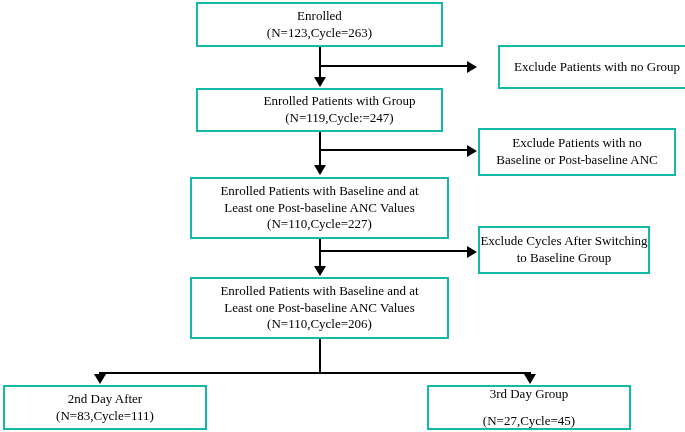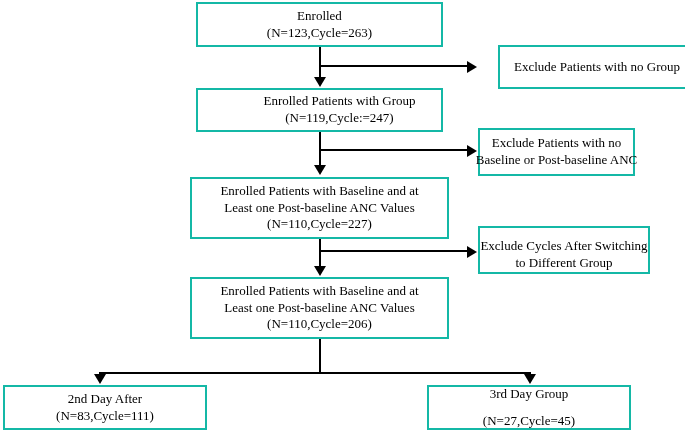--- a/index.html
+++ b/index.html
@@ -33,22 +33,22 @@
   .node .ln { display: block; white-space: nowrap; }
 
   
   #box-enrolled        { left: 196px; top: 2px;   width: 247px; height: 45px; }
   #box-with-group      { left: 196px; top: 88px;  width: 247px; height: 44px; padding-left: 40px; }
   #box-baseline-227    { left: 190px; top: 177px; width: 259px; height: 62px; }
   #box-baseline-206    { left: 190px; top: 277px; width: 259px; height: 62px; }
 
   
   #box-excl-group      { left: 478px; top: 45px;  width: 198px; height: 44px; margin-left: 20px; }
-  #box-excl-anc        { left: 478px; top: 128px; width: 157px; height: 48px; }
-  #box-excl-switch     { left: 478px; top: 226px; width: 172px; height: 48px; justify-content: flex-end; }
+  #box-excl-anc        { left: 478px; top: 128px; width: 198px; height: 48px; }
+  #box-excl-switch     { left: 478px; top: 226px; width: 172px; height: 48px; }
 
   
   #box-day2            { left: 3px;   top: 385px; width: 204px; height: 45px; }
   #box-day3            { left: 427px; top: 385px; width: 204px; height: 45px; gap: 10px; }
 
   
   .vline {
     position: absolute;
     width: 2px;
     background: #000000;
@@ -157,21 +157,21 @@
     <span class="ln">Exclude Patients with no Group</span>
   </div>
 
   <div class="node" id="box-excl-anc">
     <span class="ln">Exclude Patients with no</span>
     <span class="ln">Baseline or Post-baseline ANC</span>
   </div>
 
   <div class="node" id="box-excl-switch">
     <span class="ln">Exclude Cycles After Switching</span>
-    <span class="ln">to Different Group</span>
+    <span class="ln">to Baseline Group</span>
   </div>
 
   <div class="node" id="box-day2">
     <span class="ln">2nd Day After</span>
     <span class="ln">(N=83,Cycle=111)</span>
   </div>
 
   <div class="node" id="box-day3">
     <span class="ln">3rd Day Group</span>
     <span class="ln">(N=27,Cycle=45)</span>

